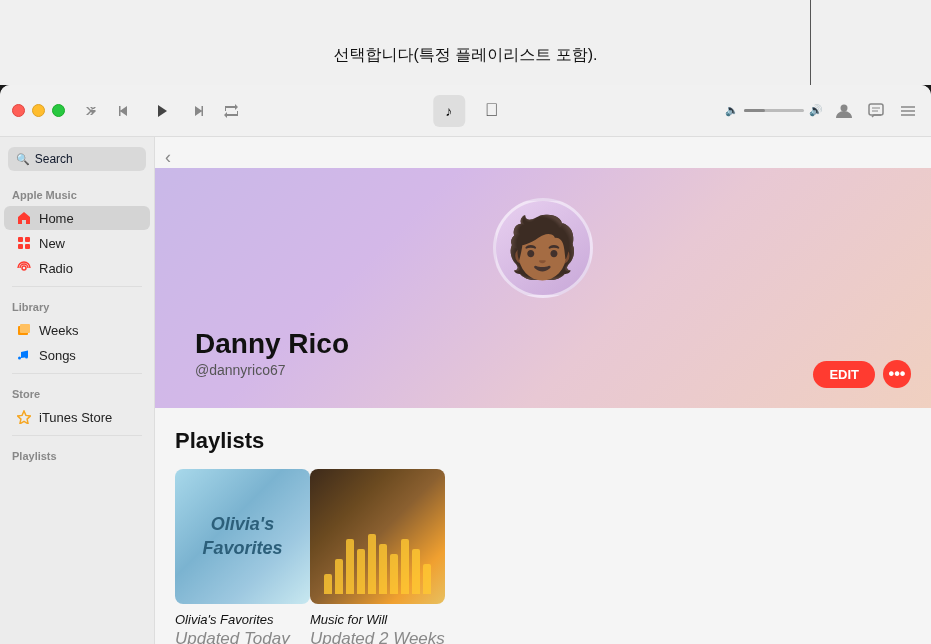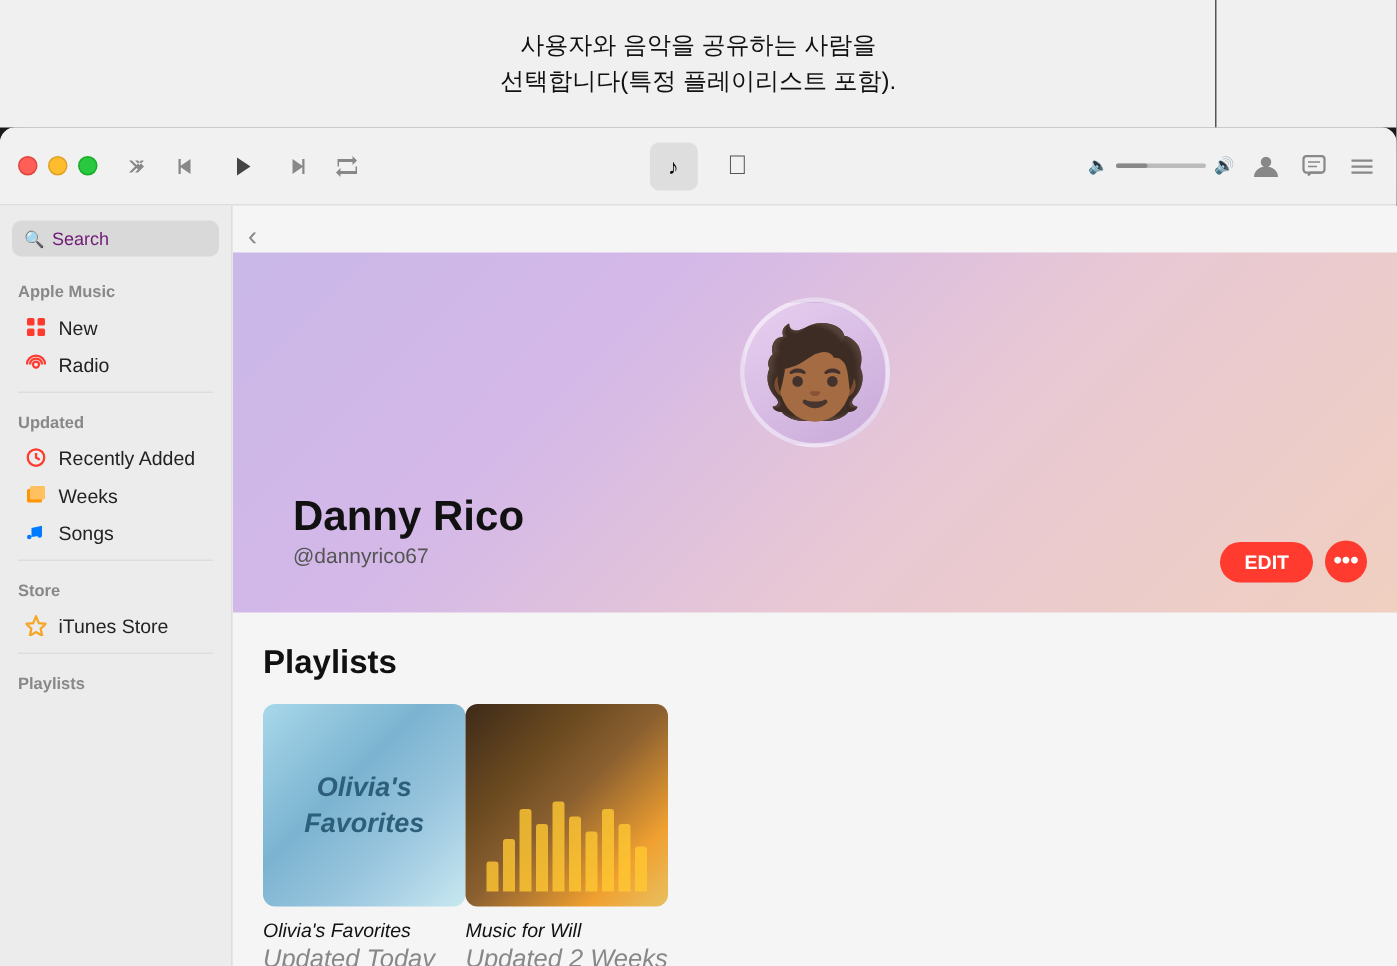--- a/index.html
+++ b/index.html
@@ -172,21 +172,21 @@
       align-items: center;
       padding: 0 8px;
       gap: 5px;
     }
     .search-icon-small {
       font-size: 11px;
       color: #888;
     }
     .search-input-text {
       font-size: 12px;
-      color: #701a75;
+      color: #0f172a;
     }
 
     .sidebar-section-label {
       font-size: 11px;
       font-weight: 600;
       color: #888;
       padding: 8px 12px 4px 12px;
       text-transform: none;
     }
 
@@ -421,21 +421,21 @@
     
     ::-webkit-scrollbar { width: 6px; }
     ::-webkit-scrollbar-track { background: transparent; }
     ::-webkit-scrollbar-thumb { background: #ccc; border-radius: 3px; }
   </style>
 </head>
 <body>
 
 <div class="tooltip-area">
   <div class="tooltip-text">
-    <span>사용자와 음악을 공유하는 사람을</span><br>
+    <br>
     <span>선택합니다(특정 플레이리스트 포함).</span>
   </div>
   <div class="tooltip-line"></div>
 </div>
 
 <div class="annotation-line"></div>
 
 <div class="app-window">
 
   <div class="title-bar">
@@ -516,20 +516,28 @@
 
     <div class="sidebar">
 
       <div class="search-box">
         <span class="search-icon-small">🔍</span>
         <span class="search-input-text">Search</span>
       </div>
 
       <div class="sidebar-section-label">Apple Music</div>
 
+      <div class="sidebar-item active">
+        <span class="sidebar-icon icon-red">
+          <svg width="14" height="14" viewBox="0 0 14 14" fill="#ff3b30">
+            <path d="M7 1L1 6v7h4V9h4v4h4V6L7 1z"></path>
+          </svg>
+        </span>
+        <span>Home</span>
+      </div>
 
       <div class="sidebar-item">
         <span class="sidebar-icon icon-red">
           <svg width="14" height="14" viewBox="0 0 14 14" fill="#ff3b30">
             <rect x="1" y="1" width="5" height="5" rx="1"></rect>
             <rect x="8" y="1" width="5" height="5" rx="1"></rect>
             <rect x="1" y="8" width="5" height="5" rx="1"></rect>
             <rect x="8" y="8" width="5" height="5" rx="1"></rect>
           </svg>
         </span>
@@ -542,31 +550,22 @@
             <circle cx="7" cy="7" r="2"></circle>
             <path d="M3 7a4 4 0 018 0"></path>
             <path d="M1 7a6 6 0 0112 0"></path>
           </svg>
         </span>
         <span>Radio</span>
       </div>
 
       <div class="sidebar-divider"></div>
 
-      <div class="sidebar-section-label">Updated</div>
-
-      <div class="sidebar-item">
-        <span class="sidebar-icon icon-red">
-          <svg width="14" height="14" viewBox="0 0 14 14" fill="none" stroke="#ff3b30" stroke-width="1.5">
-            <circle cx="7" cy="7" r="5.5"></circle>
-            <polyline points="7,4 7,7 9.5,8.5" stroke="#ff3b30" stroke-width="1.5"></polyline>
-          </svg>
-        </span>
-        <span>Recently Added</span>
-      </div>
+      <div class="sidebar-section-label">Library</div>
+
 
 
       <div class="sidebar-item">
         <span class="sidebar-icon icon-orange">
           <svg width="14" height="14" viewBox="0 0 14 14" fill="#ff9500">
             <rect x="1" y="3" width="10" height="9" rx="1"></rect>
             <rect x="3" y="1" width="10" height="9" rx="1" fill="#ffc060"></rect>
           </svg>
         </span>
         <span>Weeks</span>

